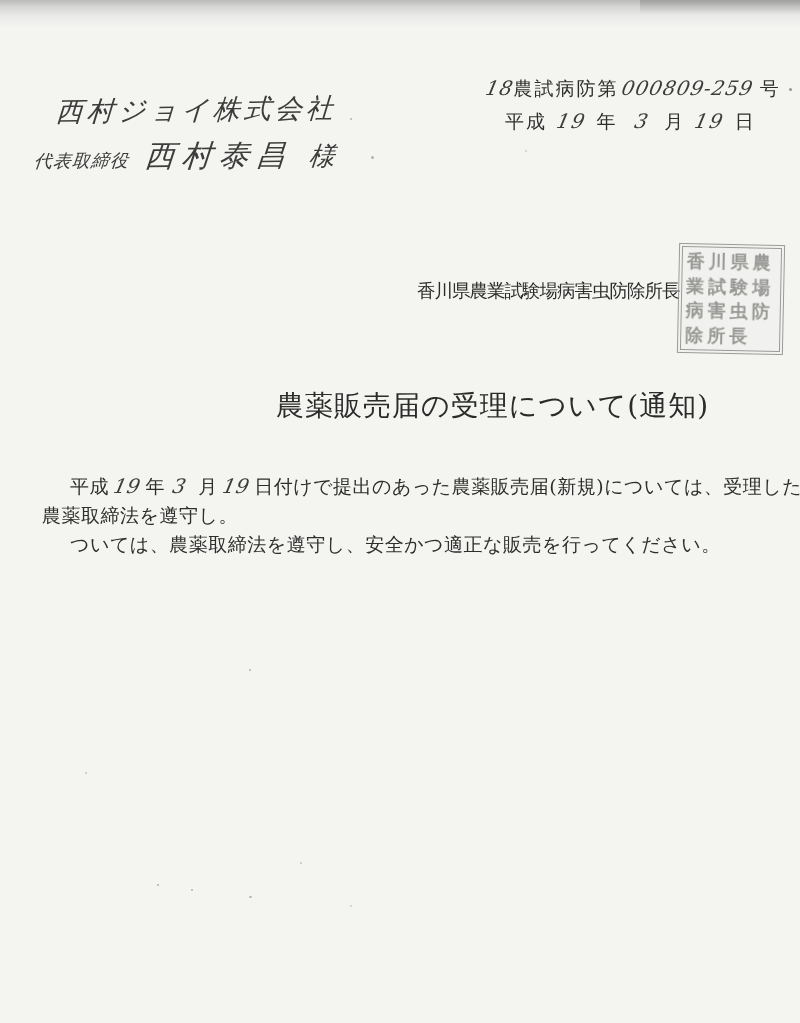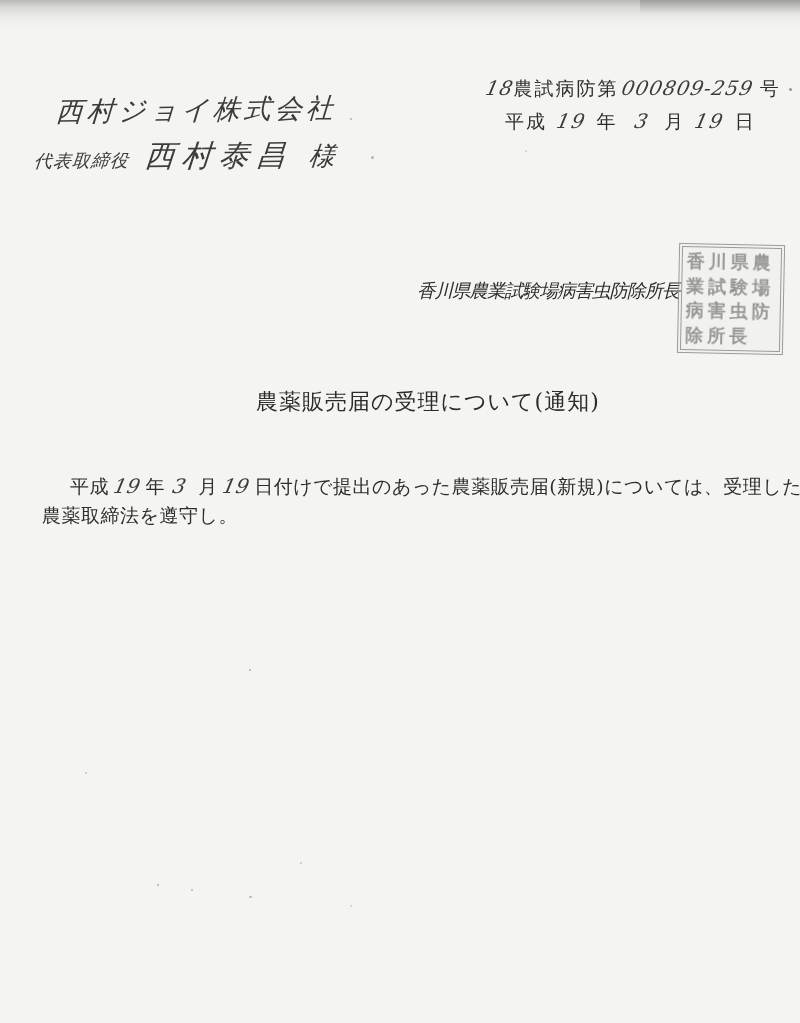--- a/index.html
+++ b/index.html
@@ -104,21 +104,20 @@
   .recipient-honorific { font-size: 26px; margin-left: 16px; transform: skewX(-6deg); }
 
   
   .sender {
     position: absolute;
     top: 278px; left: 417px;
     font-size: 18.5px;
     letter-spacing: -1px;
     white-space: nowrap;
     color: #2b2b2b;
-    font-style: italic;
   }
 
   
   .stamp {
     position: absolute;
     top: 244px; left: 678px;
     width: 90px; height: 96px;
     border: 4px double #8e8e8c;
     padding: 3px 4px;
     transform: rotate(1.2deg);
@@ -135,22 +134,22 @@
     font-weight: bold;
     letter-spacing: 4px;
     color: #8a8a88;
     white-space: nowrap;
     text-align: left;
   }
 
   
   .subject {
     position: absolute;
-    top: 387px; left: 256px;
-    font-size: 22px;
+    top: 387px; left: 276px;
+    font-size: 28px;
     letter-spacing: 1px;
     white-space: nowrap;
     color: #2b2b2b;
   }
 
   
   .body-text {
     position: absolute;
     top: 472px; left: 42px;
     width: 745px;
@@ -216,20 +215,21 @@
     <div class="stamp-row">除所長</div>
   </div>
 
   <div class="subject">農薬販売届の受理について(通知)</div>
 
   <div class="body-text">
     <div class="body-line indent">
       <span class="printed">平成</span><span class="hand-num">19</span><span class="printed">年</span><span class="hand-num month">3</span><span class="printed">月</span><span class="hand-num">19</span><span class="printed">日付けで提出のあった農薬販売届(新規)については、受理した</span>
     </div>
     <div class="body-line">農薬取締法を遵守し。</div>
+    <div class="body-line indent">ついては、農薬取締法を遵守し、安全かつ適正な販売を行ってください。</div>
   </div>
 
   <div class="speck" style="top:156px; left:371px; width:3px; height:3px;"></div>
   <div class="speck" style="top:118px; left:350px; width:2px; height:2px;"></div>
   <div class="speck" style="top:150px; left:525px; width:2px; height:2px; opacity:0.35;"></div>
   <div class="speck" style="top:669px; left:249px; width:2px; height:2px;"></div>
   <div class="speck" style="top:772px; left:85px; width:2px; height:2px; opacity:0.4;"></div>
   <div class="speck" style="top:884px; left:157px; width:2px; height:2px;"></div>
   <div class="speck" style="top:889px; left:191px; width:2px; height:2px;"></div>
   <div class="speck" style="top:896px; left:249px; width:3px; height:2px;"></div>

